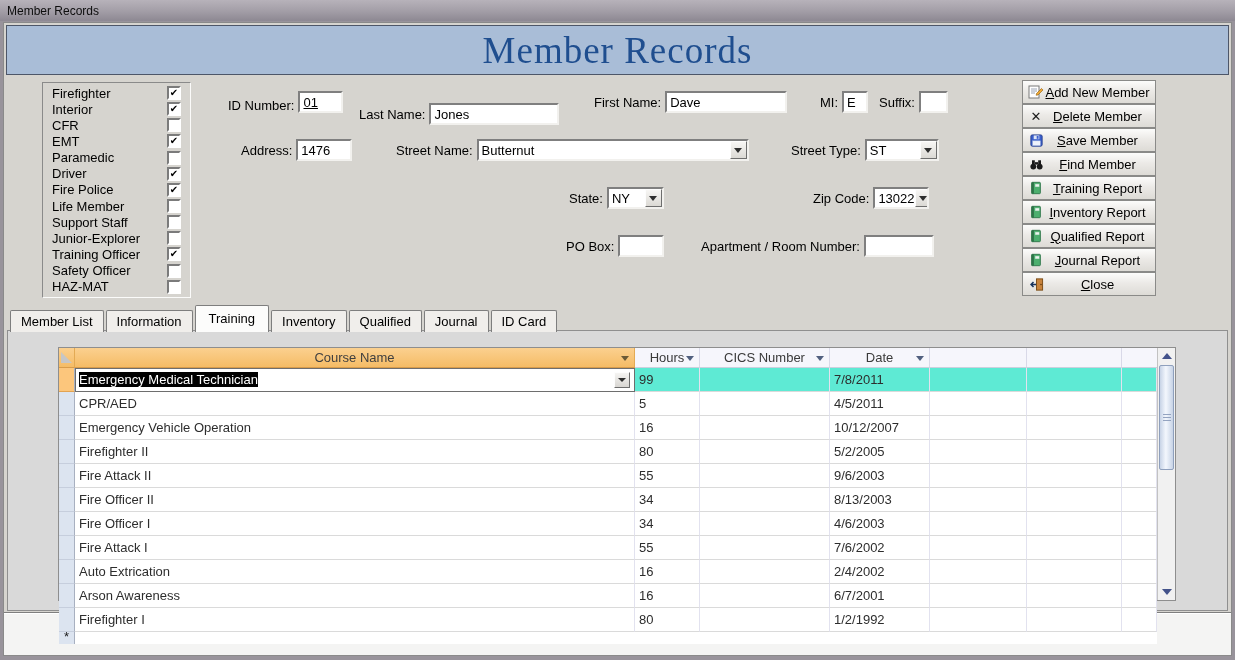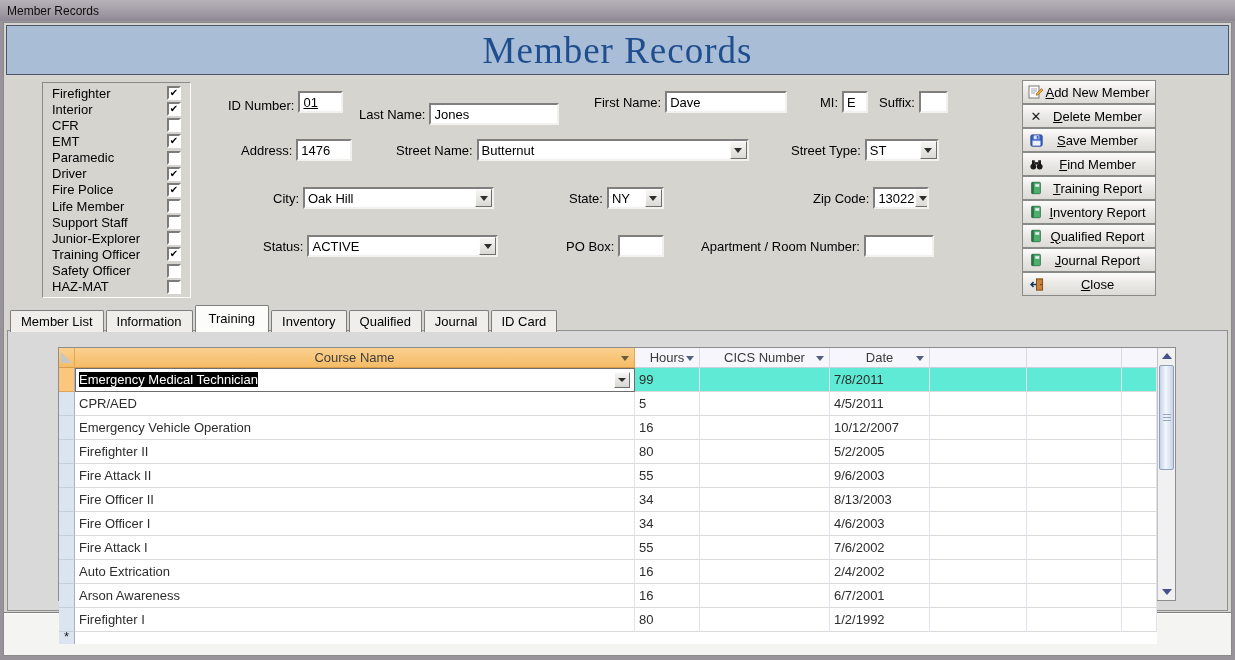--- a/index.html
+++ b/index.html
@@ -287,57 +287,39 @@
     <div class="fgroup" style="left:787px; top:116px;">
       <span class="flabel">Street Type:</span>
       <span class="tbox combo" style="width:74px;">
         <span class="tval">ST</span>
         <span class="dbtn">
             <span class="dar"></span>
           </span>
       </span>
     </div>
 
-    <div class="fgroup" style="left:269px; top:164px;">
-      <span class="flabel">City:</span>
-      <span class="tbox combo" style="width:191px;">
-        <span class="tval">Oak Hill</span>
-        <span class="dbtn">
-            <span class="dar"></span>
-          </span>
-      </span>
-    </div>
     <div class="fgroup" style="left:565px; top:164px;">
       <span class="flabel">State:</span>
       <span class="tbox combo" style="width:57px;">
         <span class="tval">NY</span>
         <span class="dbtn">
             <span class="dar"></span>
           </span>
       </span>
     </div>
     <div class="fgroup" style="left:809px; top:164px;">
       <span class="flabel">Zip Code:</span>
       <span class="tbox combo" style="width:56px;">
         <span class="tval">13022</span>
         <span class="dbtn">
             <span class="dar"></span>
           </span>
       </span>
     </div>
 
-    <div class="fgroup" style="left:259px; top:212px;">
-      <span class="flabel">Status:</span>
-      <span class="tbox combo" style="width:191px;">
-        <span class="tval">ACTIVE</span>
-        <span class="dbtn">
-            <span class="dar"></span>
-          </span>
-      </span>
-    </div>
     <div class="fgroup" style="left:562px; top:212px;">
       <span class="flabel">PO Box:</span>
       <span class="tbox" style="width:46px;">
           <span class="tval"></span>
         </span>
     </div>
     <div class="fgroup" style="left:697px; top:212px;">
       <span class="flabel">Apartment / Room Number:</span>
       <span class="tbox" style="width:70px;">
           <span class="tval"></span>

